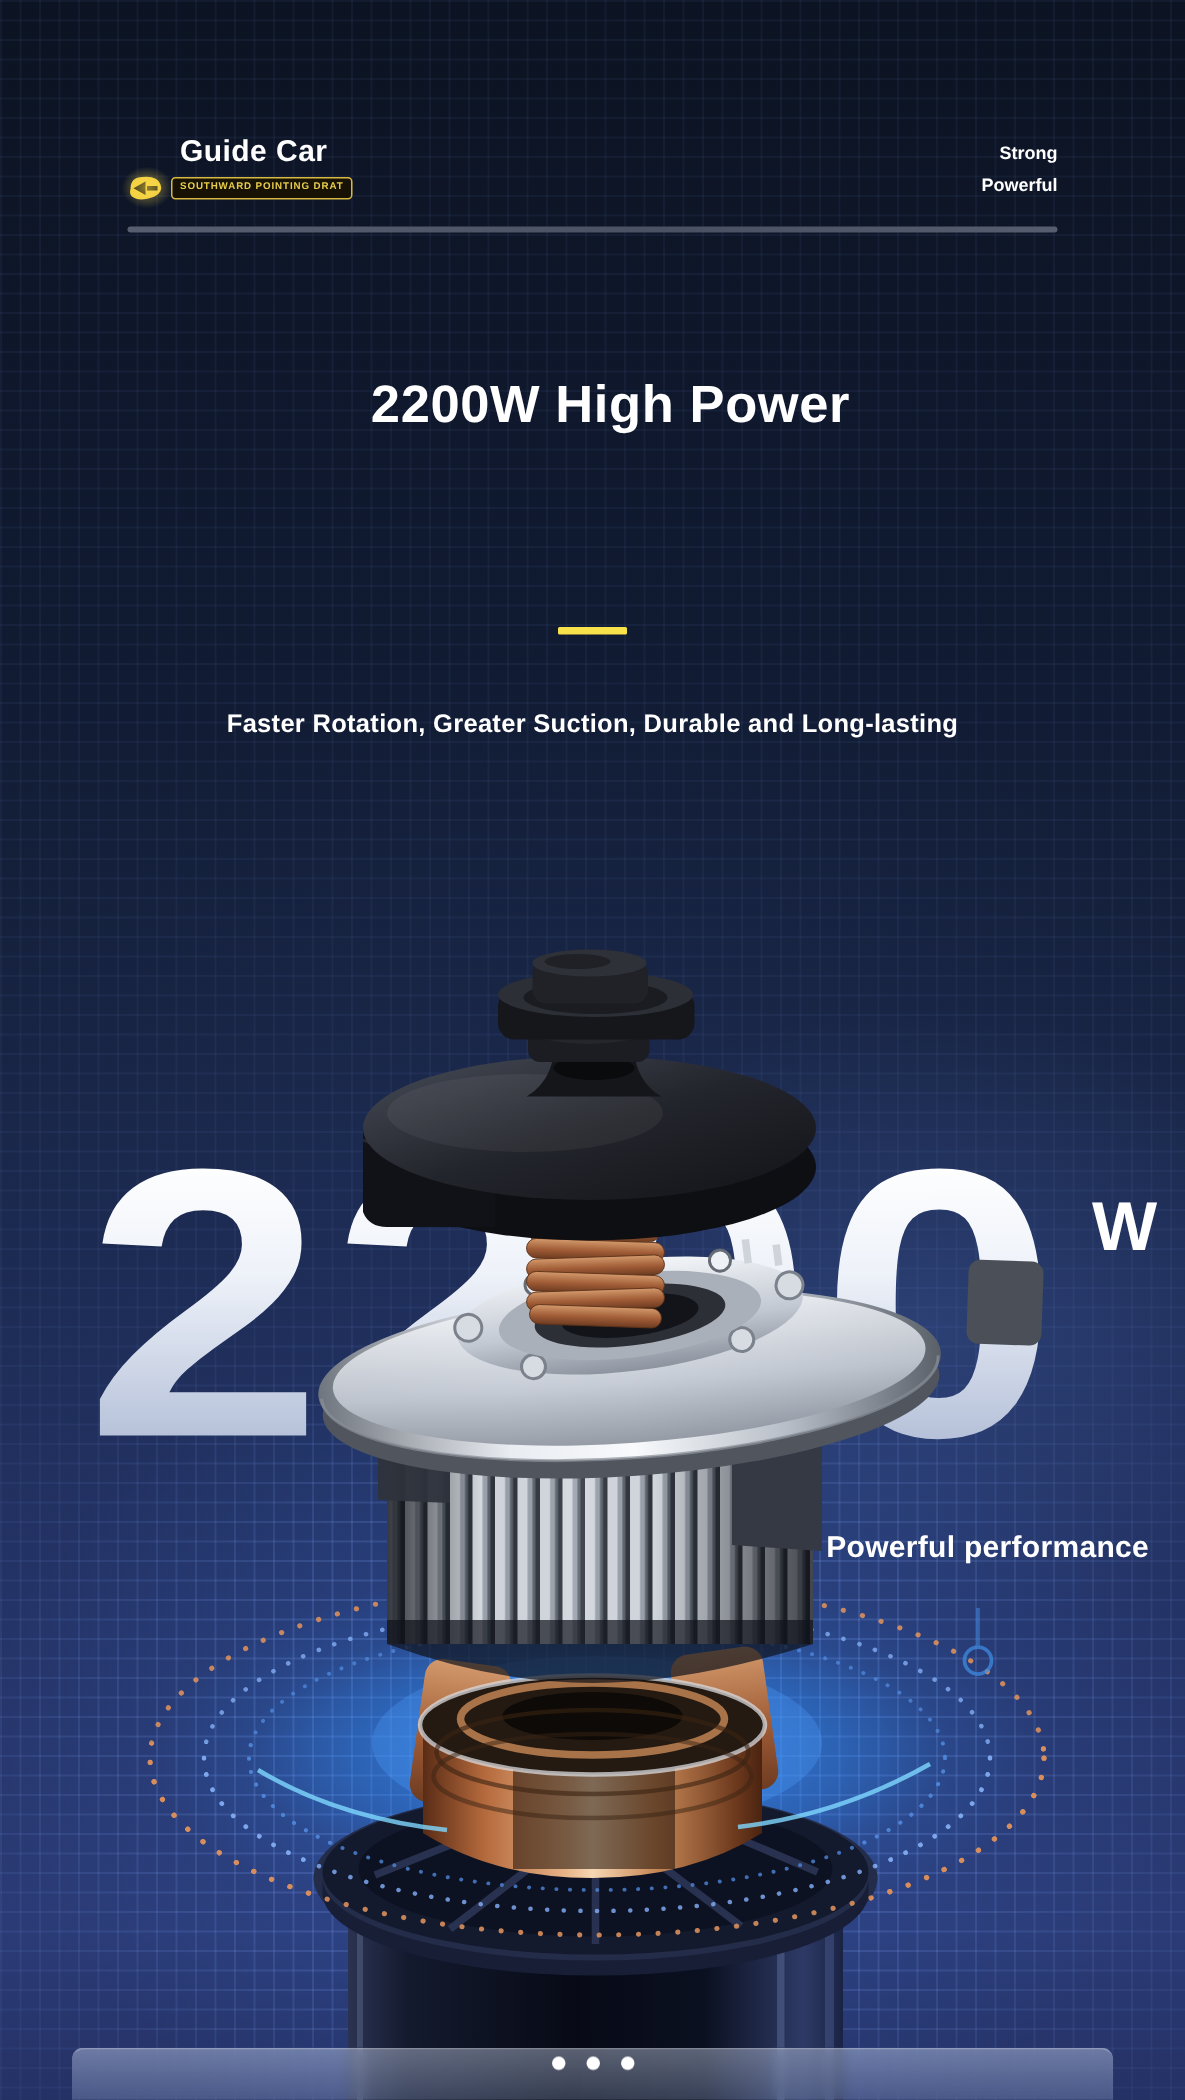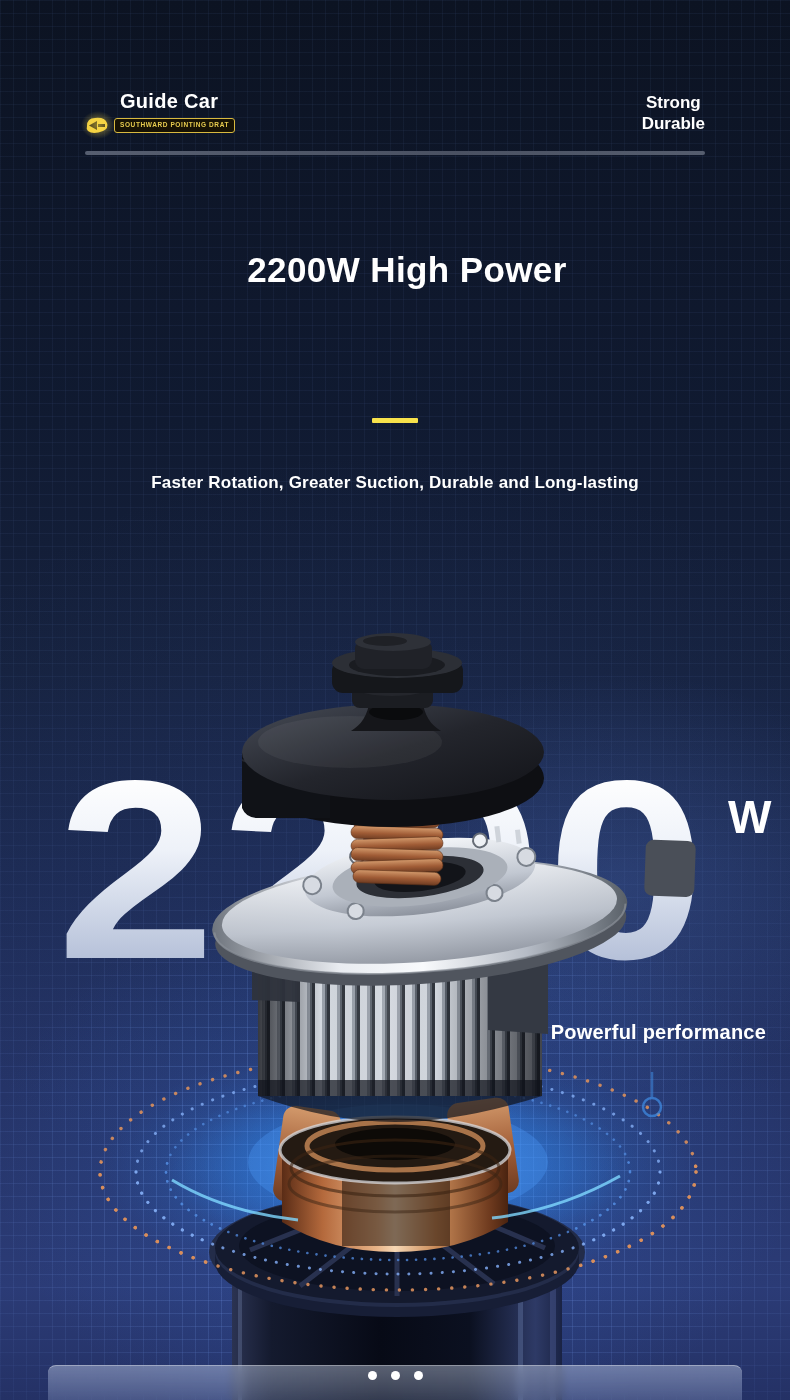--- a/index.html
+++ b/index.html
@@ -21,22 +21,22 @@
             mask-image:radial-gradient(620px 430px at 50% 84%, #000 30%, transparent 78%);}
   
   .header{position:absolute;left:85px;right:85px;top:90px;height:60px;z-index:8;}
   .brand{position:absolute;left:3px;top:0;color:#fff;font-size:20px;font-weight:bold;letter-spacing:.3px;margin-left:32px;}
   .logo-row{position:absolute;left:0;top:26px;display:flex;align-items:center;gap:3px;}
   .logo-glow{position:absolute;left:-4px;top:-5px;width:34px;height:28px;border-radius:50%;
     background:radial-gradient(closest-side,rgba(250,220,80,.55),transparent);}
   .badge{height:13px;line-height:12px;border:1px solid #d8b93f;border-radius:3px;
     background:#171204;color:#e8cc4f;font-size:6.5px;font-weight:bold;letter-spacing:.6px;
     padding:0 5px;white-space:nowrap;}
-  .right-label{position:absolute;right:0;top:2px;text-align:center;color:#fff;
-    font-size:17px;font-weight:bold;line-height:21px;}
+  .right-label{position:absolute;right:0;top:2px;text-align:right;color:#fff;
+    font-size:12px;font-weight:bold;line-height:21px;}
   .divider{position:absolute;left:85px;right:85px;top:151px;height:4px;border-radius:2px;z-index:8;
     background:linear-gradient(90deg,#565e70,#4a5162 60%,#555d6e);}
   
   .h1{position:absolute;left:0;right:0;top:250px;text-align:center;color:#fff;
       font-size:35px;font-weight:bold;letter-spacing:.4px;z-index:8;margin-left:24px;}
   .h2{position:absolute;left:0;right:0;top:326px;text-align:center;color:#fff;
       font-size:28px;font-weight:bold;letter-spacing:.3px;z-index:8;}
   .accent-bar{position:absolute;left:50%;top:418px;width:46px;height:5px;margin-left:-23px;
       border-radius:1px;z-index:8;}
   .tagline{position:absolute;left:0;right:0;top:473px;text-align:center;color:#fff;
@@ -73,21 +73,21 @@
       <div class="logo-glow"></div>
       <svg width="26" height="19" viewBox="0 0 26 19">
         <path d="M2 10 Q2 2 10 2 Q20 1 22 7 Q24 12 18 15 Q8 19 3 15 Q1 13 2 10Z" fill="#f2cf3e"></path>
         <path d="M12 5 L12 14 L4 9.5 Z" fill="#15120a"></path>
         <path d="M13 8 L20 8 L20 11 L13 11 Z" fill="#15120a"></path>
       </svg>
       <span class="badge">SOUTHWARD POINTING DRAT</span>
     </div>
     <div class="right-label">
       <div>Strong</div>
-      <div>Durable</div>
+      <div>Powerful</div>
     </div>
   </div>
   <div class="divider"></div>
 
   <div class="h1">2200W High Power</div>
   <div class="accent-bar" style="background:#f8e24b;"></div>
   <div class="tagline">Faster Rotation, Greater Suction, Durable and Long-lasting</div>
 
   <div class="power-value">2200</div>
 

